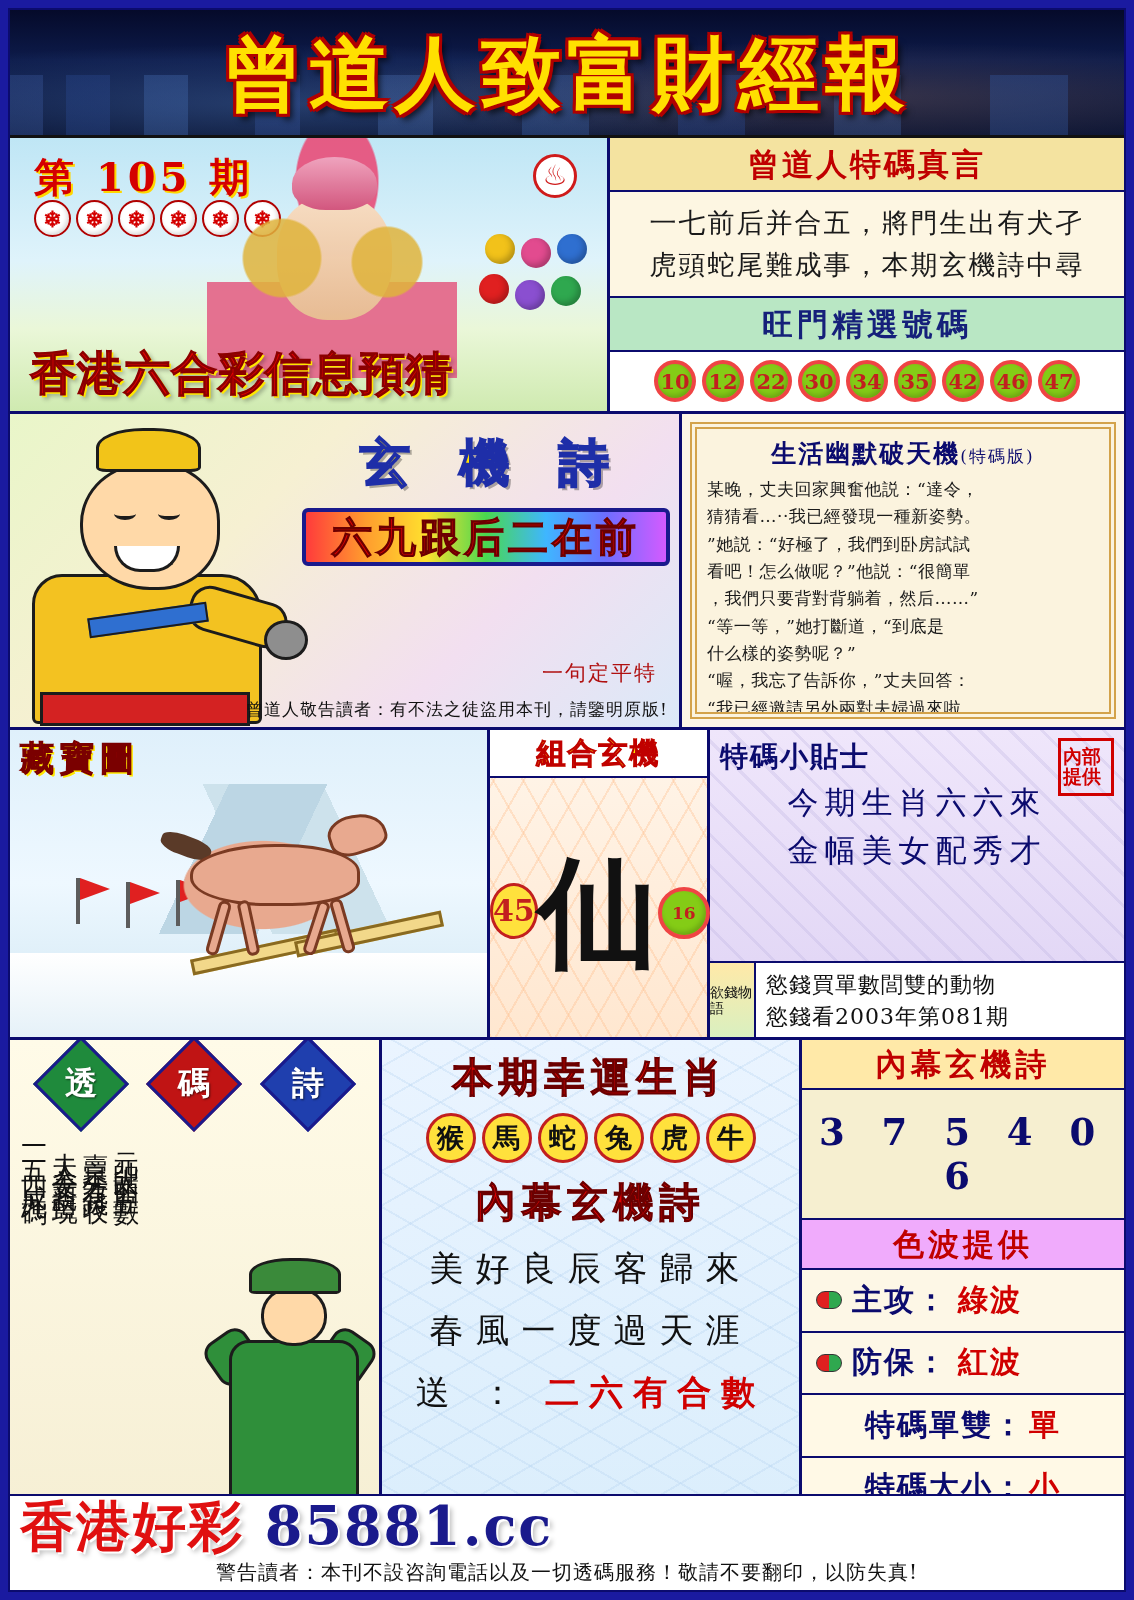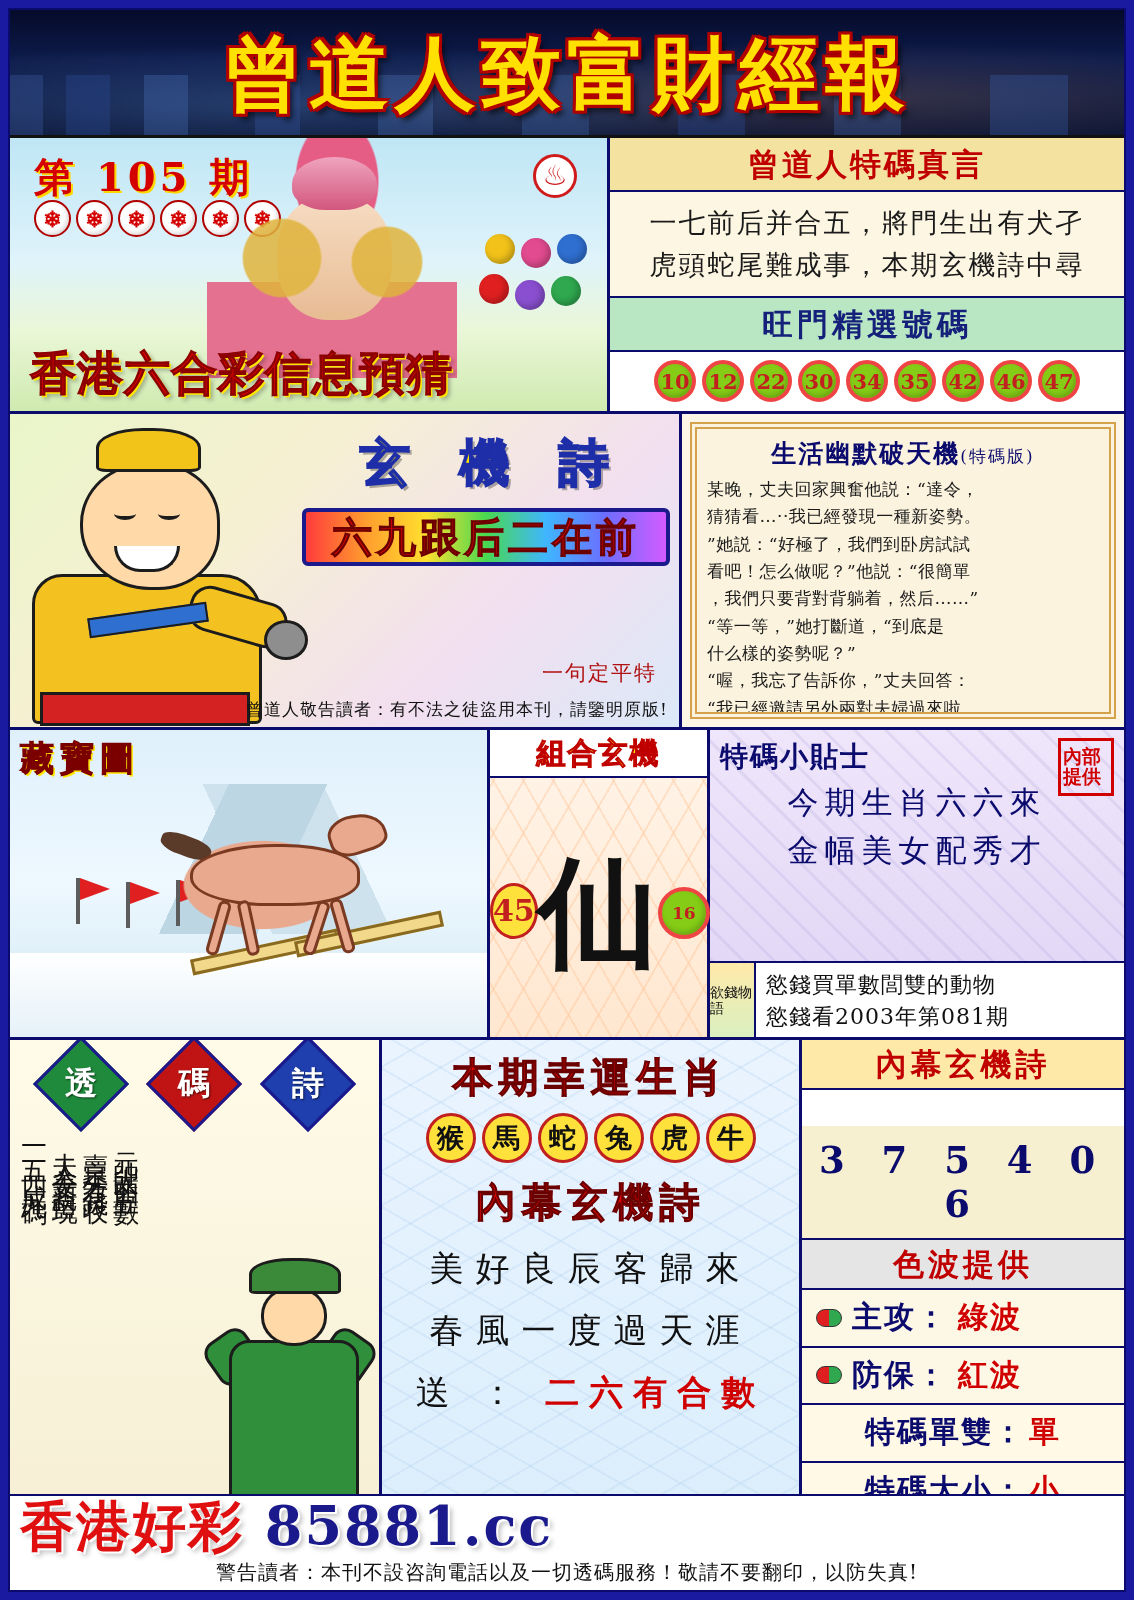--- a/index.html
+++ b/index.html
@@ -414,26 +414,25 @@
   .rightcol { flex:1; display:flex; flex-direction:column; }
   .rc-hd {
     background:#ffe9a8; text-align:center;
     font-family:"DejaVu Serif", serif; font-size:31px; font-weight:bold;
     color:#c00000; letter-spacing:4px; padding:4px 0 2px;
     border-bottom:2px solid #0b0b6e;
   }
   .rc-tails {
     background:#f6efd0; text-align:center;
     font-family:"DejaVu Serif", serif; font-size:37px; font-weight:bold;
-    color:#0b0b6e; letter-spacing:12px; padding:12px 0;
+    color:#0b0b6e; letter-spacing:12px; padding:20px 0;
     border-bottom:2px solid #0b0b6e;
-    margin-top:36px;
   }
   .rc-hd2 {
-    background:#e5e5e5; text-align:center;
+    background:#f0abfc; text-align:center;
     font-family:"DejaVu Serif", serif; font-size:31px; font-weight:bold;
     color:#c00000; letter-spacing:4px; padding:4px 4px 2px;
     border-bottom:2px solid #0b0b6e;
   }
   .rc-row {
     flex:1; display:flex; align-items:center; gap:10px;
     padding:0 14px; border-bottom:2px solid #0b0b6e;
     background:#fdf7e6;
     font-family:"DejaVu Serif", serif; font-size:30px; font-weight:bold; color:#0b0b6e;
     letter-spacing:2px;

